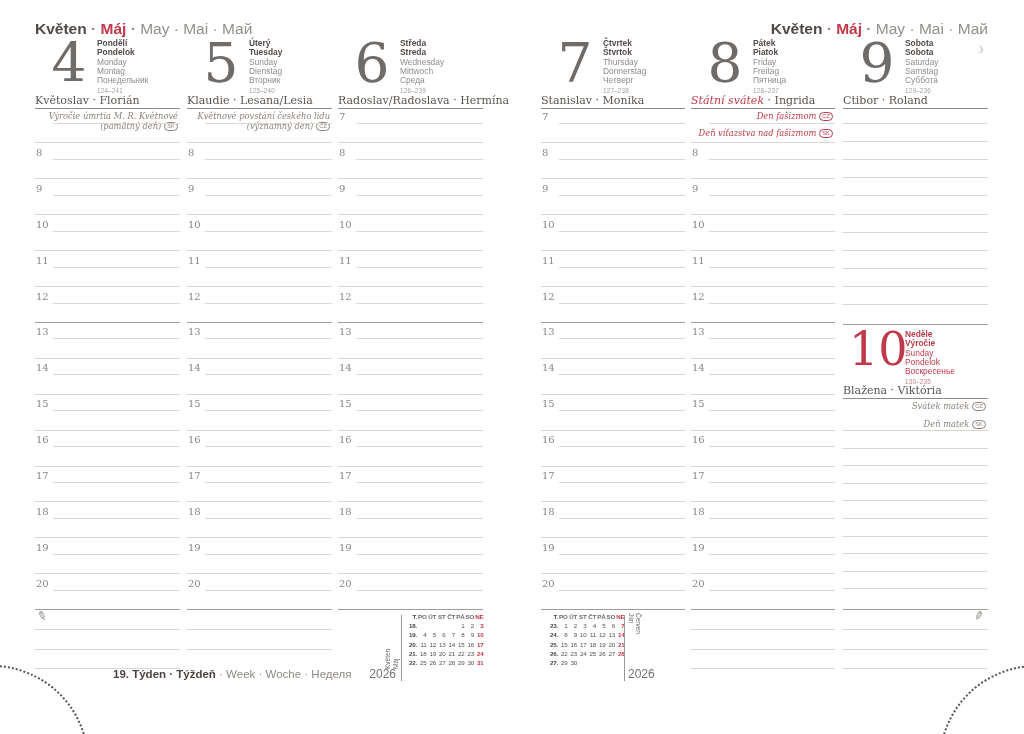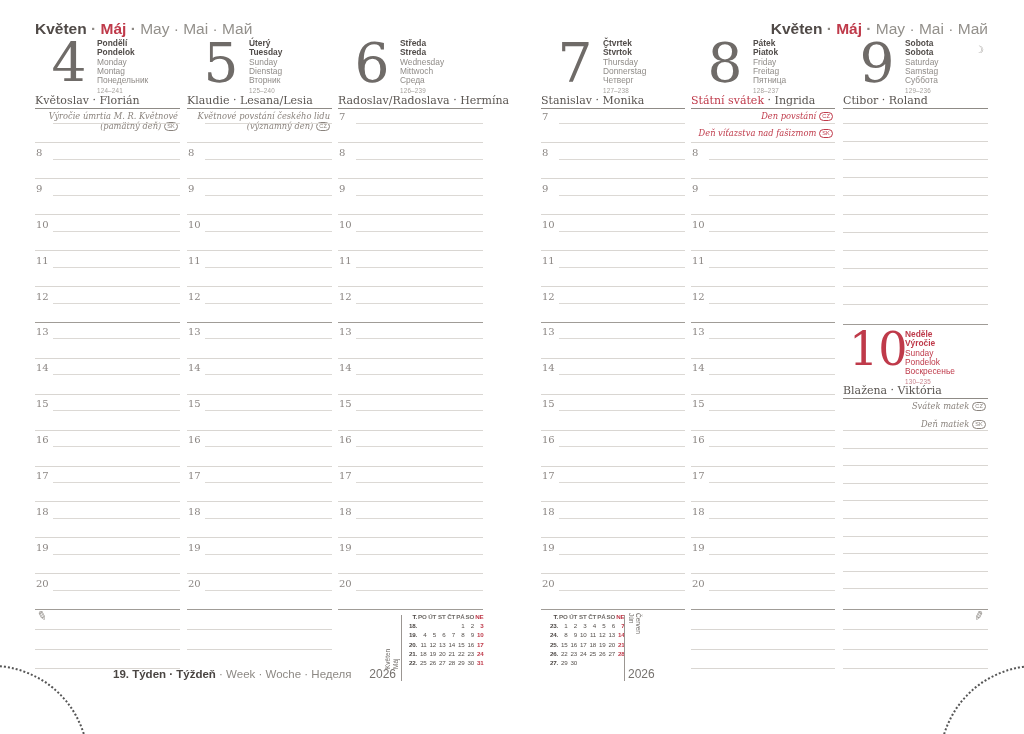--- a/index.html
+++ b/index.html
@@ -10,21 +10,21 @@
   .line.indent{left:18px;border-top-color:#dcd9d5;}
   .line.dark{border-top:1.5px solid #a09c97;}
   .hour-num{position:absolute;left:1px;font-family:"DejaVu Serif",serif;font-size:10px;color:#8b8683;}
   .num-big{position:absolute;top:37px;left:6px;width:56px;text-align:center;
            font-family:"DejaVu Serif",serif;font-size:55px;line-height:.95;color:#6f6b68;}
   .stack{position:absolute;top:39px;left:62px;font-size:8.4px;line-height:9.3px;color:#908c88;}
   .stack .b{font-weight:bold;color:#514c49;}
   .doy{font-size:6.3px;color:#a5a19c;margin-top:1px;letter-spacing:.2px;}
   .names{position:absolute;top:94px;left:0;right:0;height:14px;border-bottom:1.4px solid #8f8b86;
          font-family:"DejaVu Serif",serif;font-size:11px;color:#5a5551;white-space:nowrap;}
-  .red-text{color:#bf3a4a;}
+  .red-text{color:#bf3a4a;font-style:italic;}
   .stack.red div,.stack.red .b{color:#bf3a4a;}
   .stack.red .doy{color:#c9848d;}
   .num-big.red{color:#bf3a4a;font-size:46px;}
   .note{position:absolute;right:2px;left:0;text-align:right;font-family:"DejaVu Serif",serif;
         font-style:italic;font-size:8.3px;line-height:10px;color:#8a837d;white-space:nowrap;}
   .note.red{color:#bf3a4a;}
   .badge{display:inline-block;border:1px solid currentColor;border-radius:6px;
          font-family:"Liberation Sans",sans-serif;font-style:normal;font-size:5.5px;
          line-height:6.5px;padding:0 2px;margin-left:3px;position:relative;top:-1px;letter-spacing:.2px;}
   .pencil{position:absolute;top:609px;font-size:12px;color:#8d8984;}
@@ -309,21 +309,21 @@
         <div class="num-big">8</div>
         <div class="stack">
           <div class="b">Pátek</div>
           <div class="b">Piatok</div>
           <div>Friday</div>
           <div>Freitag</div>
           <div>Пятница</div>
           <div class="doy">128–237</div>
         </div>
         <div class="names"><span class="red-text">Státní svátek</span><span> · Ingrida</span></div>
-        <div class="note red" style="top: 111px;"><span>Den povstání</span><span class="badge">CZ</span></div>
+        <div class="note red" style="top: 111px;"><span>Den fašizmom</span><span class="badge">CZ</span></div>
         <div class="note red" style="top: 128px;"><span>Deň víťazstva nad fašizmom</span><span class="badge">SK</span></div>
         <div class="line indent" style="top: 123px;"></div>
         <div class="line" style="top: 142.4px;"></div>
         <div class="hour-num" style="top: 146.9px;">8</div>
         <div class="line indent" style="top: 158.9px;"></div>
         <div class="line" style="top: 178.3px;"></div>
         <div class="hour-num" style="top: 182.8px;">9</div>
         <div class="line indent" style="top: 194.8px;"></div>
         <div class="line" style="top: 214.2px;"></div>
         <div class="hour-num" style="top: 218.7px;">10</div>
@@ -391,21 +391,21 @@
         <div class="stack red" style="top: 330px;">
           <div class="b">Neděle</div>
           <div class="b">Výročie</div>
           <div>Sunday</div>
           <div>Pondelok</div>
           <div>Воскресенье</div>
           <div class="doy">130–235</div>
         </div>
         <div class="names" style="top: 384px;"><span>Blažena · Viktória</span></div>
         <div class="note" style="top: 401px;"><span>Svátek matek</span><span class="badge">CZ</span></div>
-        <div class="note" style="top: 419px;"><span>Deň matiek</span><span class="badge">SK</span></div>
+        <div class="note" style="top: 419px;"><span>Deň matek</span><span class="badge">SK</span></div>
         <div class="line" style="top: 430px;"></div>
         <div class="line" style="top: 447.6px;"></div>
         <div class="line" style="top: 465.2px;"></div>
         <div class="line" style="top: 482.8px;"></div>
         <div class="line" style="top: 500.4px;"></div>
         <div class="line" style="top: 518px;"></div>
         <div class="line" style="top: 535.6px;"></div>
         <div class="line" style="top: 553.2px;"></div>
         <div class="line" style="top: 570.8px;"></div>
         <div class="line" style="top: 588.4px;"></div>

